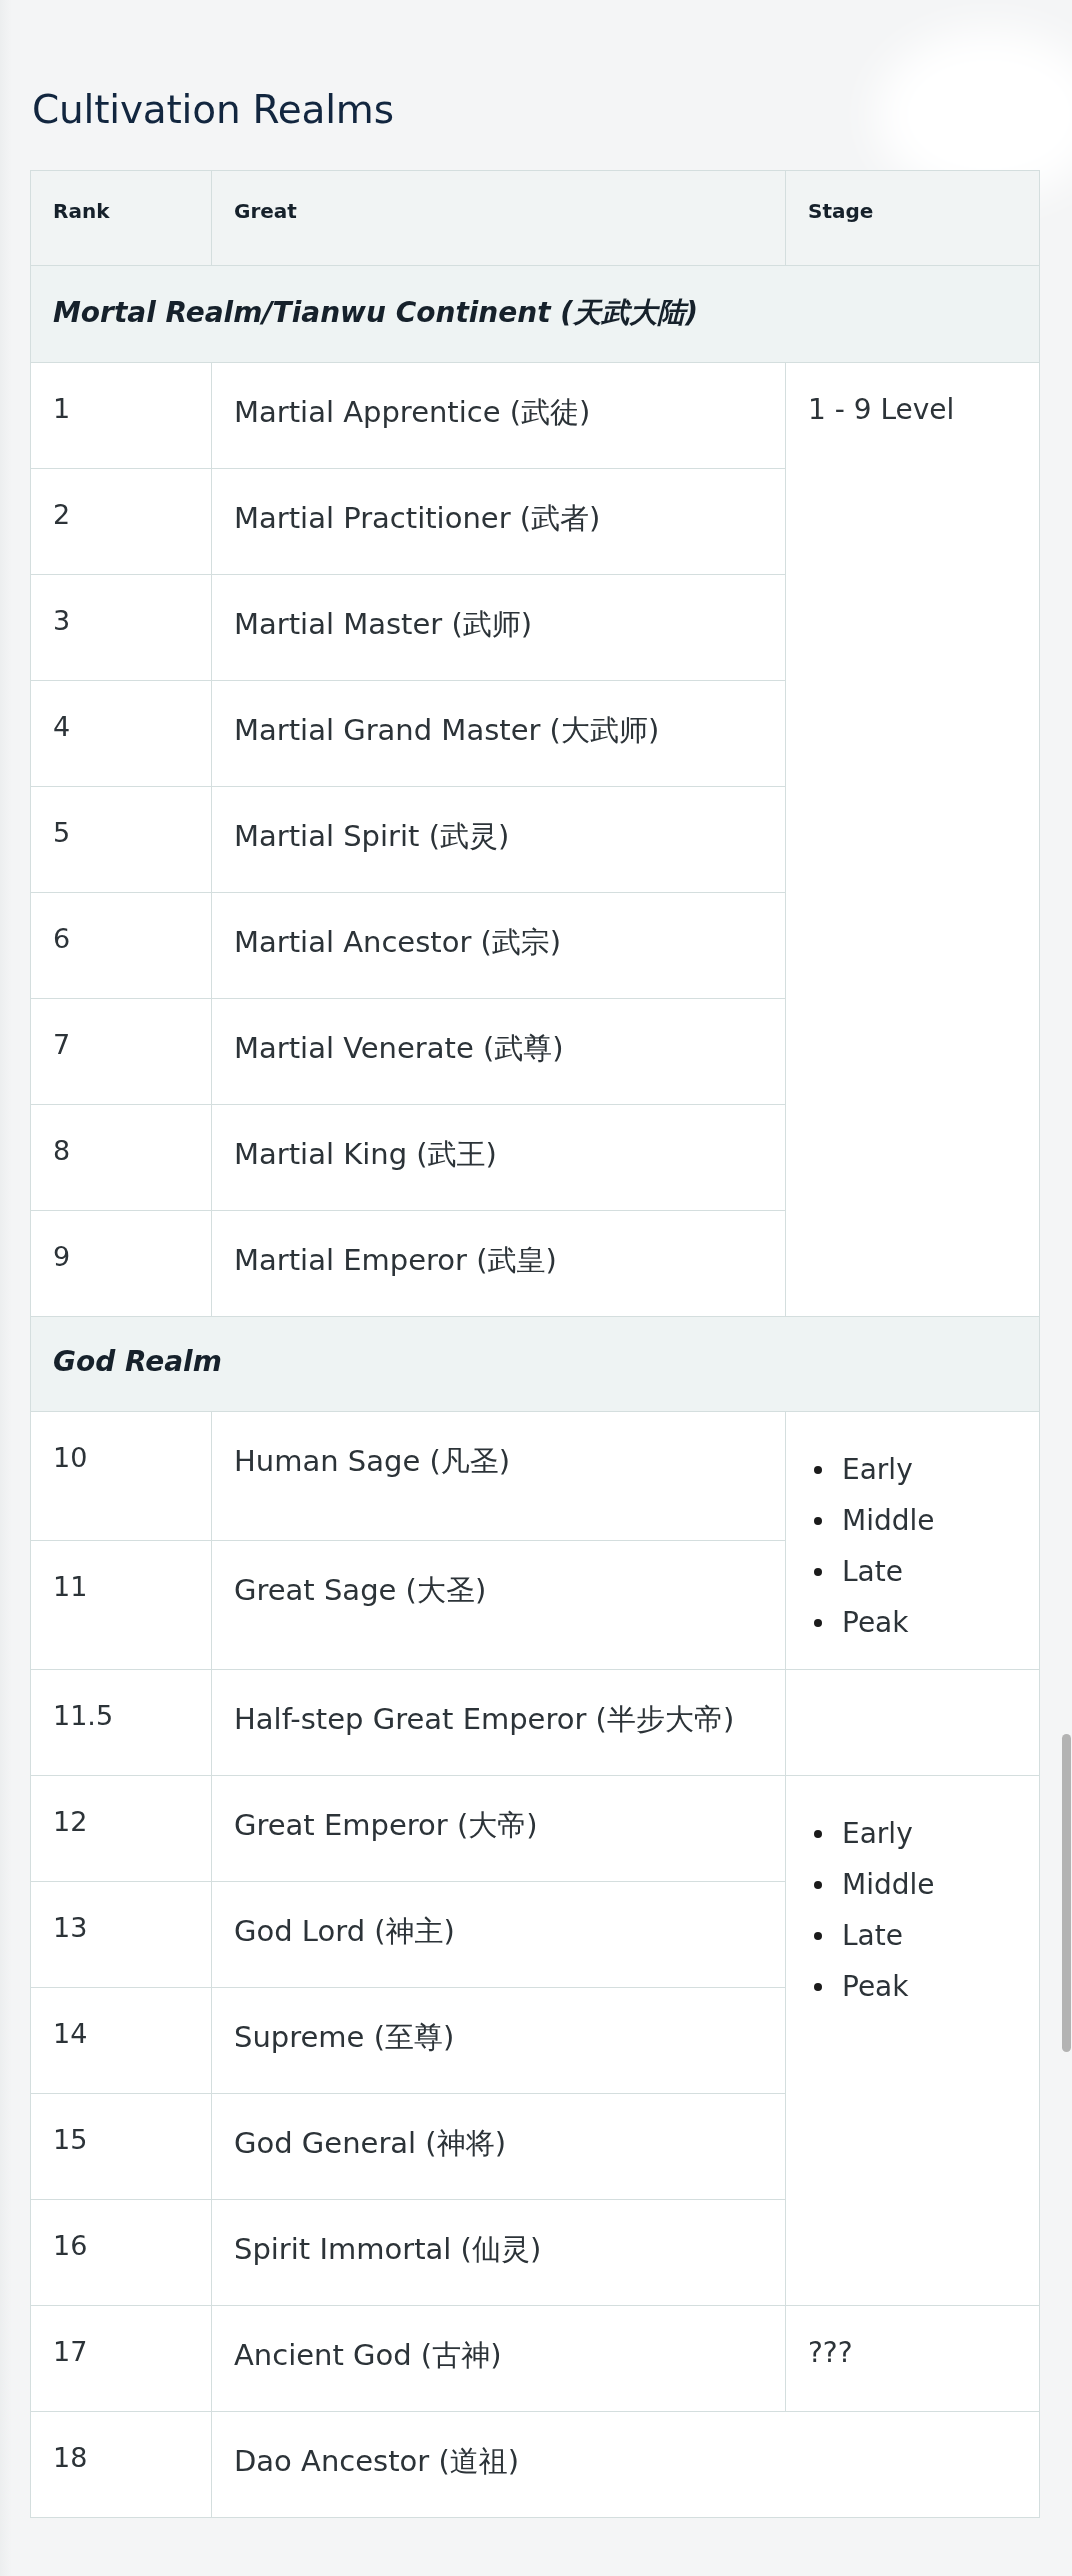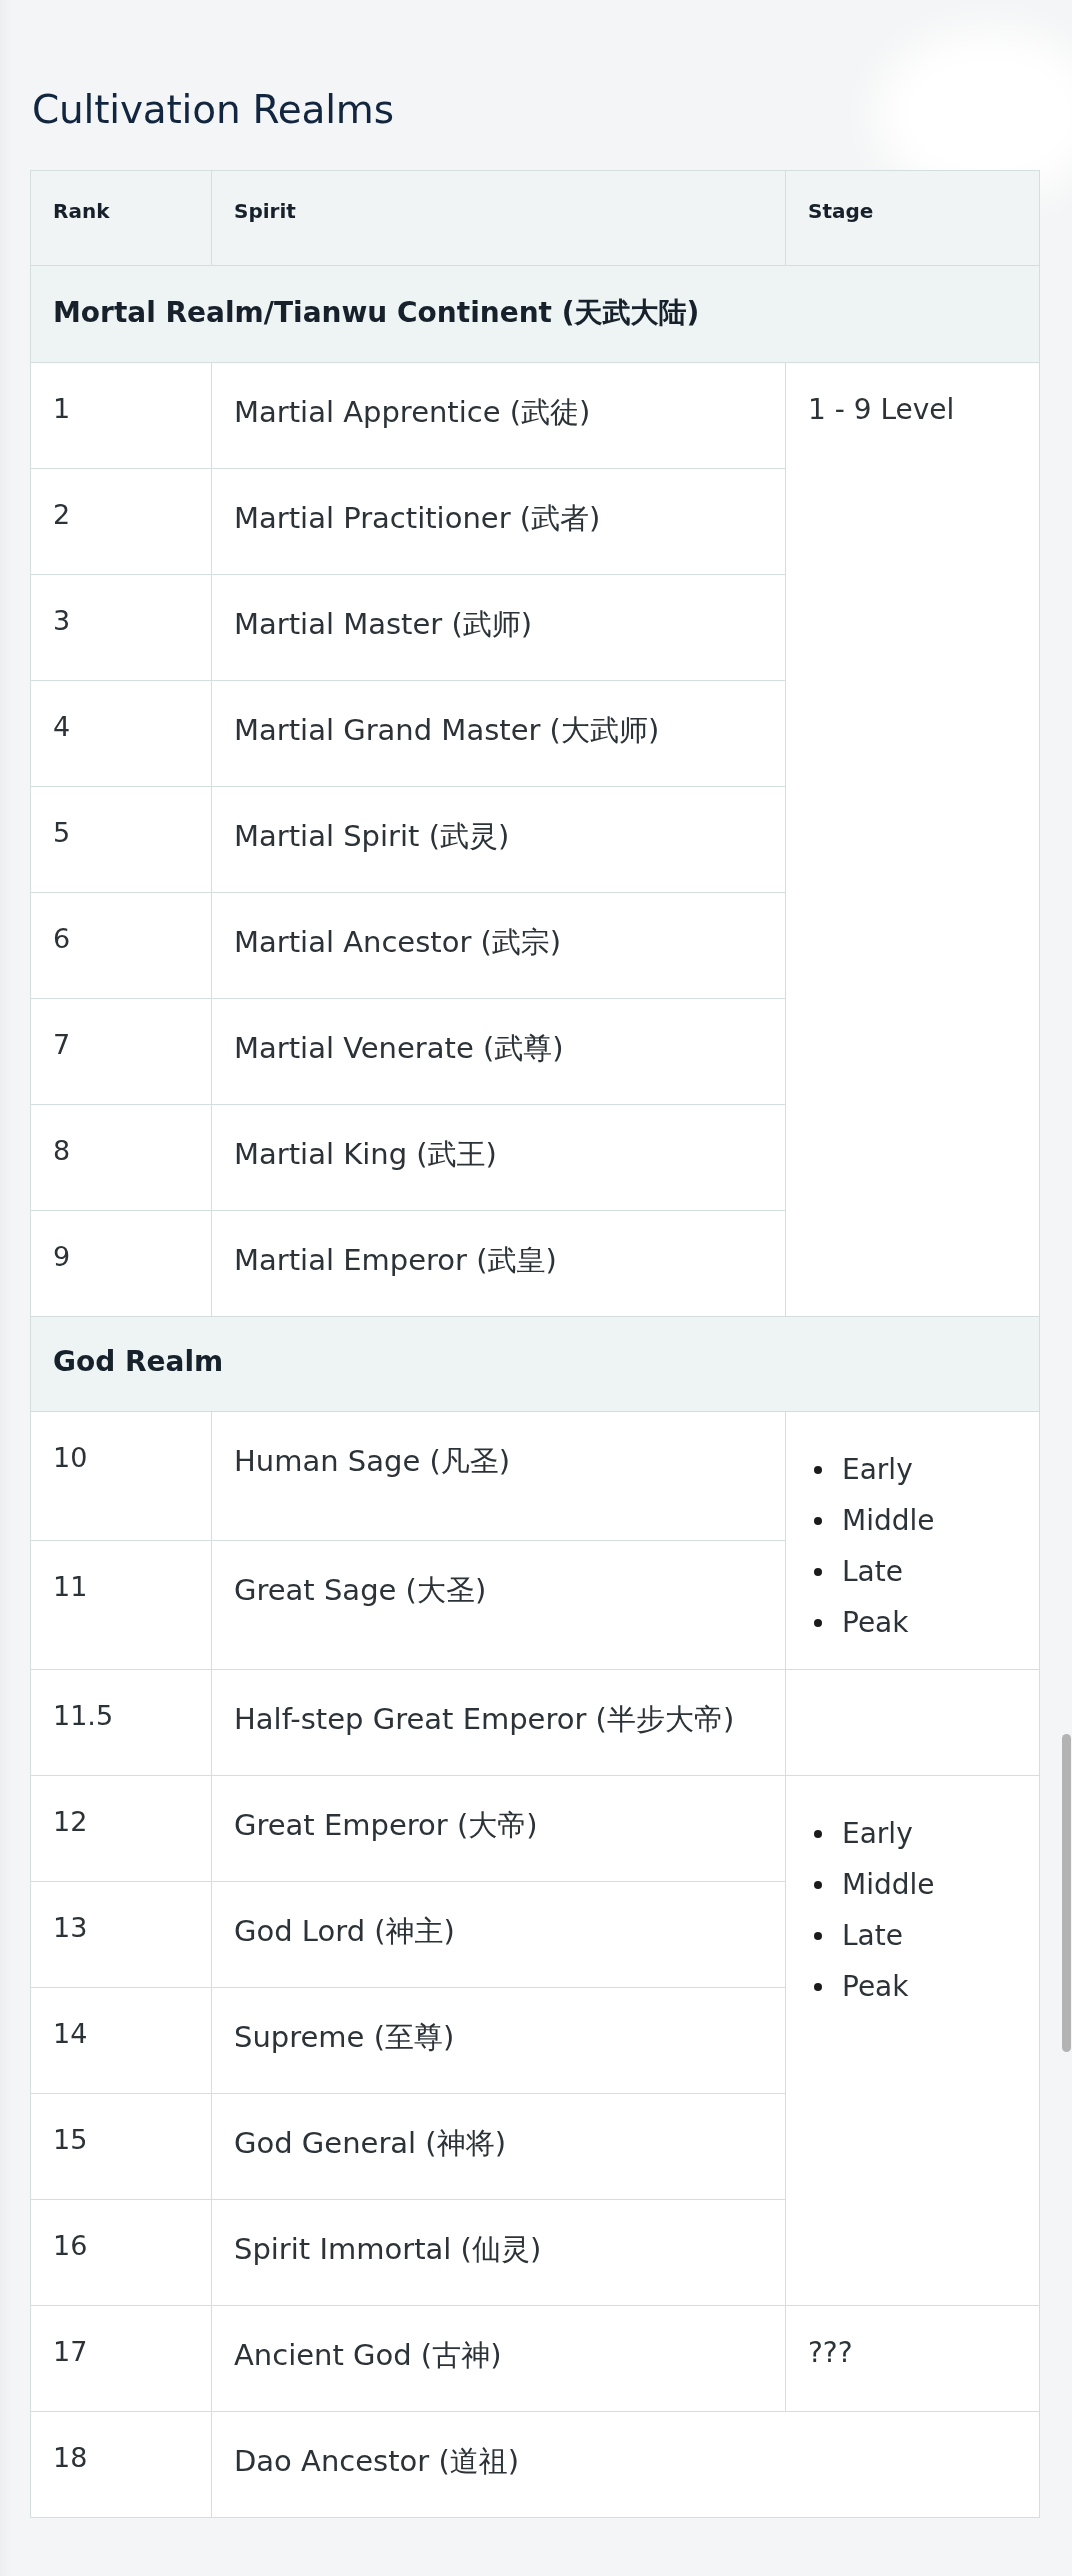--- a/index.html
+++ b/index.html
@@ -87,20 +87,21 @@
     height: 95px;
   }
 
   tr.section-row td {
     background: #eef3f3;
     font-size: 28px;
     font-weight: 700;
     color: #16212b;
     padding: 28px 22px 30px 22px;
     height: 95px;
+    font-style: italic;
   }
 
   td.rank-cell {
     font-size: 27px;
     color: #2c3338;
     padding: 30px 22px 30px 22px;
     font-weight: 400;
   }
 
   td.realm-cell {
@@ -181,21 +182,21 @@
 
     <table class="realms">
       <colgroup>
         <col class="c-rank">
         <col class="c-realm">
         <col class="c-stage">
       </colgroup>
       <thead>
         <tr>
           <th>Rank</th>
-          <th>Spirit</th>
+          <th>Great</th>
           <th>Stage</th>
         </tr>
       </thead>
       <tbody>
 
         <tr class="section-row">
           <td colspan="3">Mortal Realm/Tianwu Continent (天武大陆)</td>
         </tr>
 
         <tr class="data-row">

